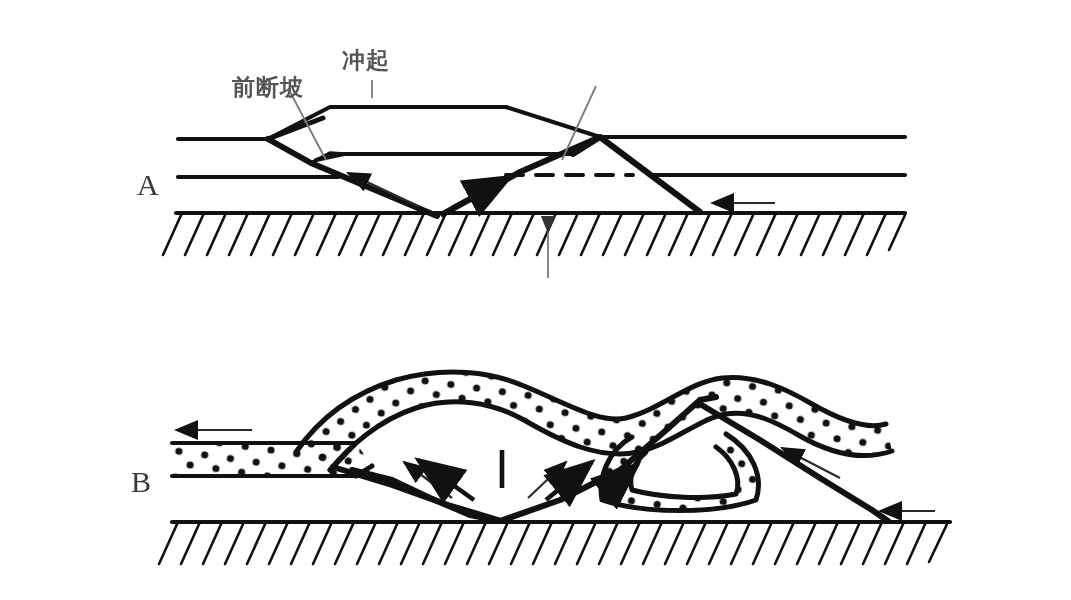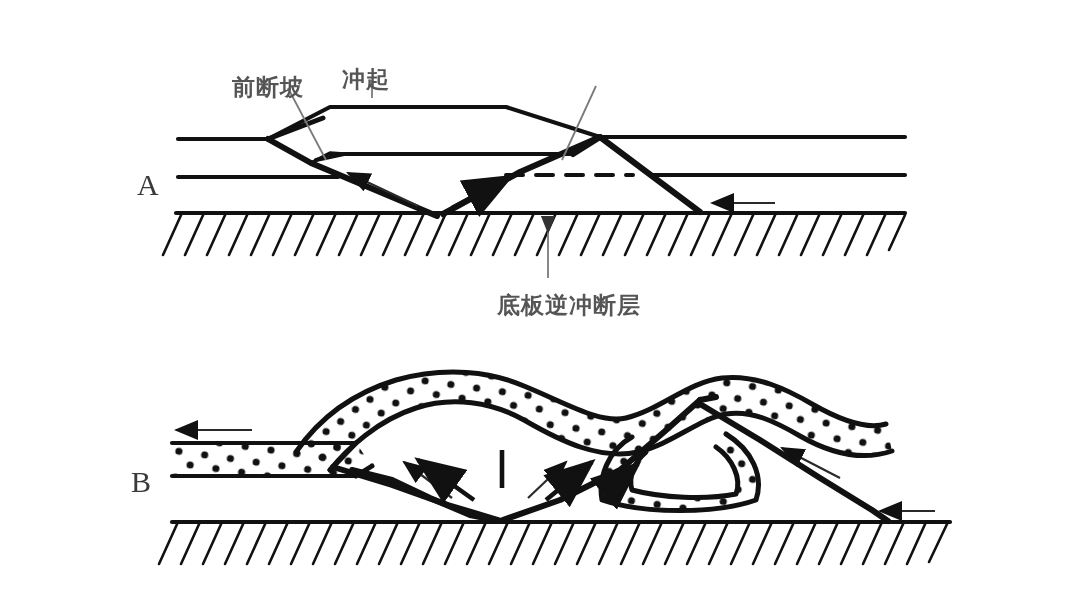--- a/index.html
+++ b/index.html
@@ -251,22 +251,21 @@
       <path class="slipfat" marker-end="url(#ah)" d="M608,490 L638,464"></path>
 
       <path class="slip" marker-end="url(#ah)" d="M252,430 L176,430"></path>
       <path class="slip" marker-end="url(#ah)" d="M840,478 L782,448"></path>
       <path class="slip" marker-end="url(#ah)" d="M935,511 L880,511"></path>
     </g>
   </svg>
 
   <div class="lbl cjk" style="left:232px;top:72px;">前断坡</div>
 
-  <div class="lbl cjk" style="left:342px;top:64px;">冲起</div>
-
-
-  <div class="lbl cjk" style="left:497px;top:290px;">底板逆冲断层</div>
+  <div class="lbl cjk" style="left:342px;top:45px;">冲起</div>
+
+
 
   <div class="panel-letter" style="left:137px;top:168px;">A</div>
 
   <div class="panel-letter" style="left:131px;top:465px;">B</div>
 
 </div>
 
 </body></html>

